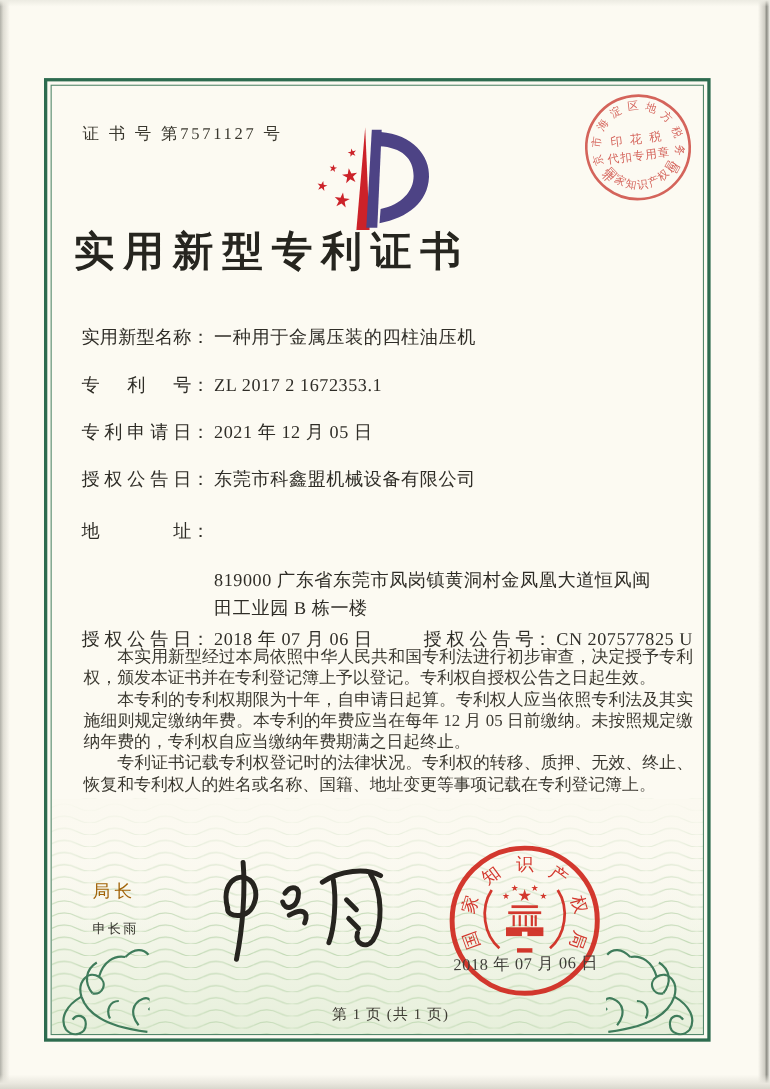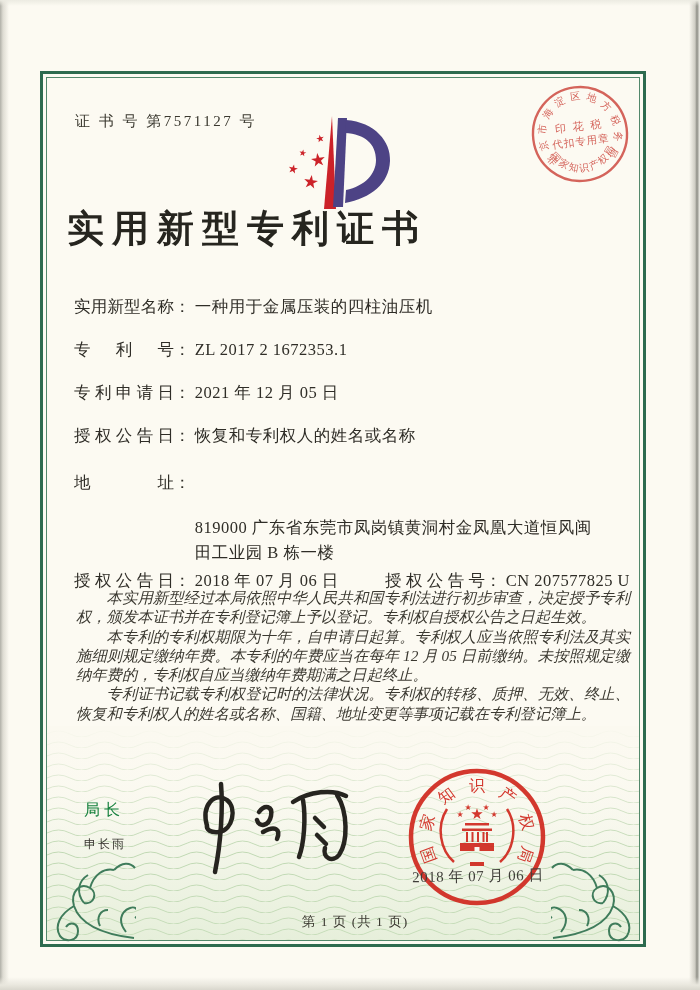--- a/index.html
+++ b/index.html
@@ -39,23 +39,23 @@
   .frow { line-height:18px; margin-bottom:25px; white-space:nowrap; }
   .flabel { display:inline-block; width:100px; text-align:justify; text-align-last:justify; }
   .fvalue { letter-spacing:.5px;margin-top:45px; }
   .frow.addr { margin-bottom:0; line-height:25px; white-space:normal; }
   .addr .fvalue { display:inline-block; vertical-align:top; width:412px; }
   .frow.grant { display:flex; line-height:18px; margin-top:7px;justify-content:flex-end; }
   .grant .pair1 { width:311px; }
 
   .paras { position:absolute; left:76px; top:588px; width:554px; z-index:4; }
   .paras p { font-size:15.3px; line-height:19.3px; text-indent:2em; text-align:justify;
-    color:#3b3931; font-style:italic; }
-
-  .director-title { position:absolute; left:84px; top:800px; font-size:16px; color:#15803d;
+    color:#3b3931; }
+
+  .director-title { position:absolute; left:84px; top:800px; font-size:16px; color:#a16207;
     letter-spacing:4px; z-index:4; font-family:"Liberation Sans","DejaVu Sans",sans-serif; }
   .director-name  { position:absolute; left:84px; top:836px; font-size:12px; color:#34322c;
     letter-spacing:2px; z-index:4; font-family:"Liberation Sans","DejaVu Sans",sans-serif; }
   .signature { position:absolute; left:185px; top:778px; z-index:4; }
 
   .seal { position:absolute; left:402px; top:762px; z-index:5; opacity:.92; }
   .seal-date { position:absolute; left:408px; top:867px; width:140px; text-align:center;
     font-size:15px; color:#3f3e39; letter-spacing:.5px; transform:rotate(-1deg); z-index:6; }
 
   .ornament { position:absolute; z-index:3; }
@@ -146,21 +146,21 @@
     <div class="frow">
       <span class="flabel">专利号</span><span>：</span>
       <span class="fvalue">ZL 2017 2 1672353.1</span>
     </div>
     <div class="frow">
       <span class="flabel">专利申请日</span><span>：</span>
       <span class="fvalue">2021 年 12 月 05 日</span>
     </div>
     <div class="frow">
       <span class="flabel">授权公告日</span><span>：</span>
-      <span class="fvalue">恢复和专利权人的姓名或名称</span>
+      <span class="fvalue">东莞市科鑫盟机械设备有限公司</span>
     </div>
     <div class="frow addr">
       <span class="flabel">地址</span><span>：</span>
       <span class="fvalue">819000 广东省东莞市凤岗镇黄洞村金凤凰大道恒风闽田工业园 B 栋一楼</span>
     </div>
     <div class="frow grant">
       <span class="pair1">
         <span class="flabel">授权公告日</span><span>：</span>
         <span class="fvalue">2018 年 07 月 06 日</span>
       </span>

